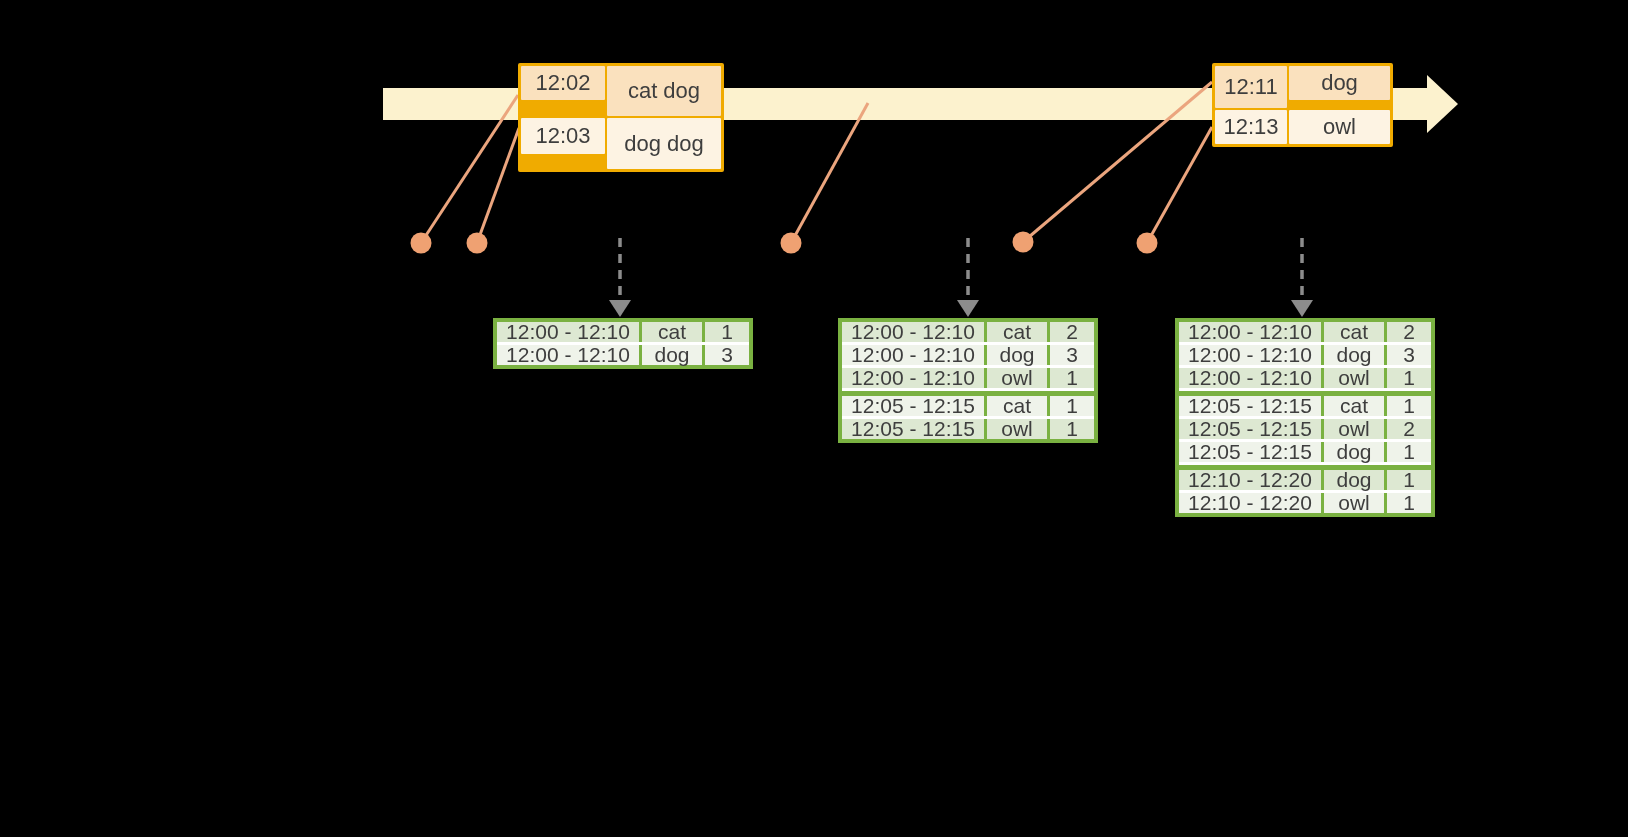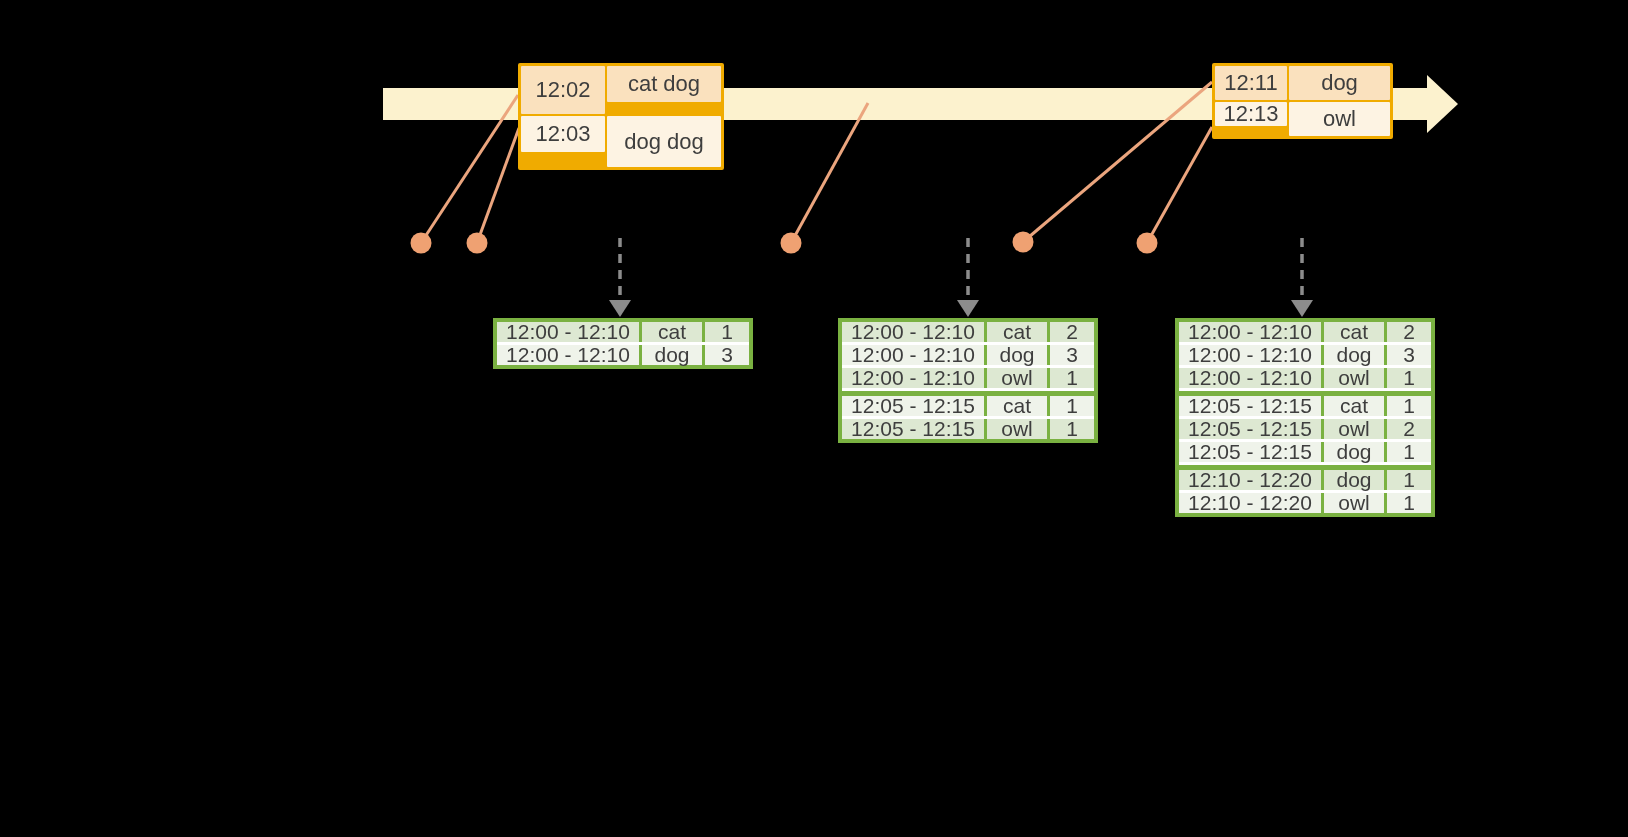--- a/index.html
+++ b/index.html
@@ -98,29 +98,29 @@
       <polygon points="957,300 979,300 968,317" fill="#8C8C8C"></polygon>
       <line x1="1302" y1="238" x2="1302" y2="300" stroke="#8C8C8C" stroke-width="3.5" stroke-dasharray="9 7"></line>
       <polygon points="1291,300 1313,300 1302,317" fill="#8C8C8C"></polygon>
       <circle cx="421" cy="243" r="10.5" fill="#EFA172"></circle>
       <circle cx="477" cy="243" r="10.5" fill="#EFA172"></circle>
       <circle cx="791" cy="243" r="10.5" fill="#EFA172"></circle>
       <circle cx="1023" cy="242" r="10.5" fill="#EFA172"></circle>
       <circle cx="1147" cy="243" r="10.5" fill="#EFA172"></circle>
     </svg>
     <div class="event-table" style="left: 518px; top: 63px; grid-template-columns: 84px 114px;">
-      <div class="event-cell dark" style="height: 48px;">12:02</div>
-      <div class="event-cell dark" style="height: 36px;">cat dog</div>
+      <div class="event-cell dark" style="height: 34px;">12:02</div>
+      <div class="event-cell dark" style="height: 50px;">cat dog</div>
       <div class="event-cell light" style="height: 36px;">12:03</div>
       <div class="event-cell light" style="height: 51px;">dog dog</div>
     </div>
     <div class="event-table" style="left: 1212px; top: 63px; grid-template-columns: 72px 101px;">
-      <div class="event-cell dark" style="height: 34px;">12:11</div>
+      <div class="event-cell dark" style="height: 42px;">12:11</div>
       <div class="event-cell dark" style="height: 34px;">dog</div>
-      <div class="event-cell light" style="height: 24px;">12:13</div>
+      <div class="event-cell light" style="height: 34px;">12:13</div>
       <div class="event-cell light" style="height: 34px;">owl</div>
     </div>
     <div class="result-table" style="left: 493px; top: 318px;">
       <div class="result-row dark">
         <div class="result-cell">12:00 - 12:10</div>
         <div class="result-cell">cat</div>
         <div class="result-cell">1</div>
       </div>
       <div class="result-row light">
         <div class="result-cell">12:00 - 12:10</div>

